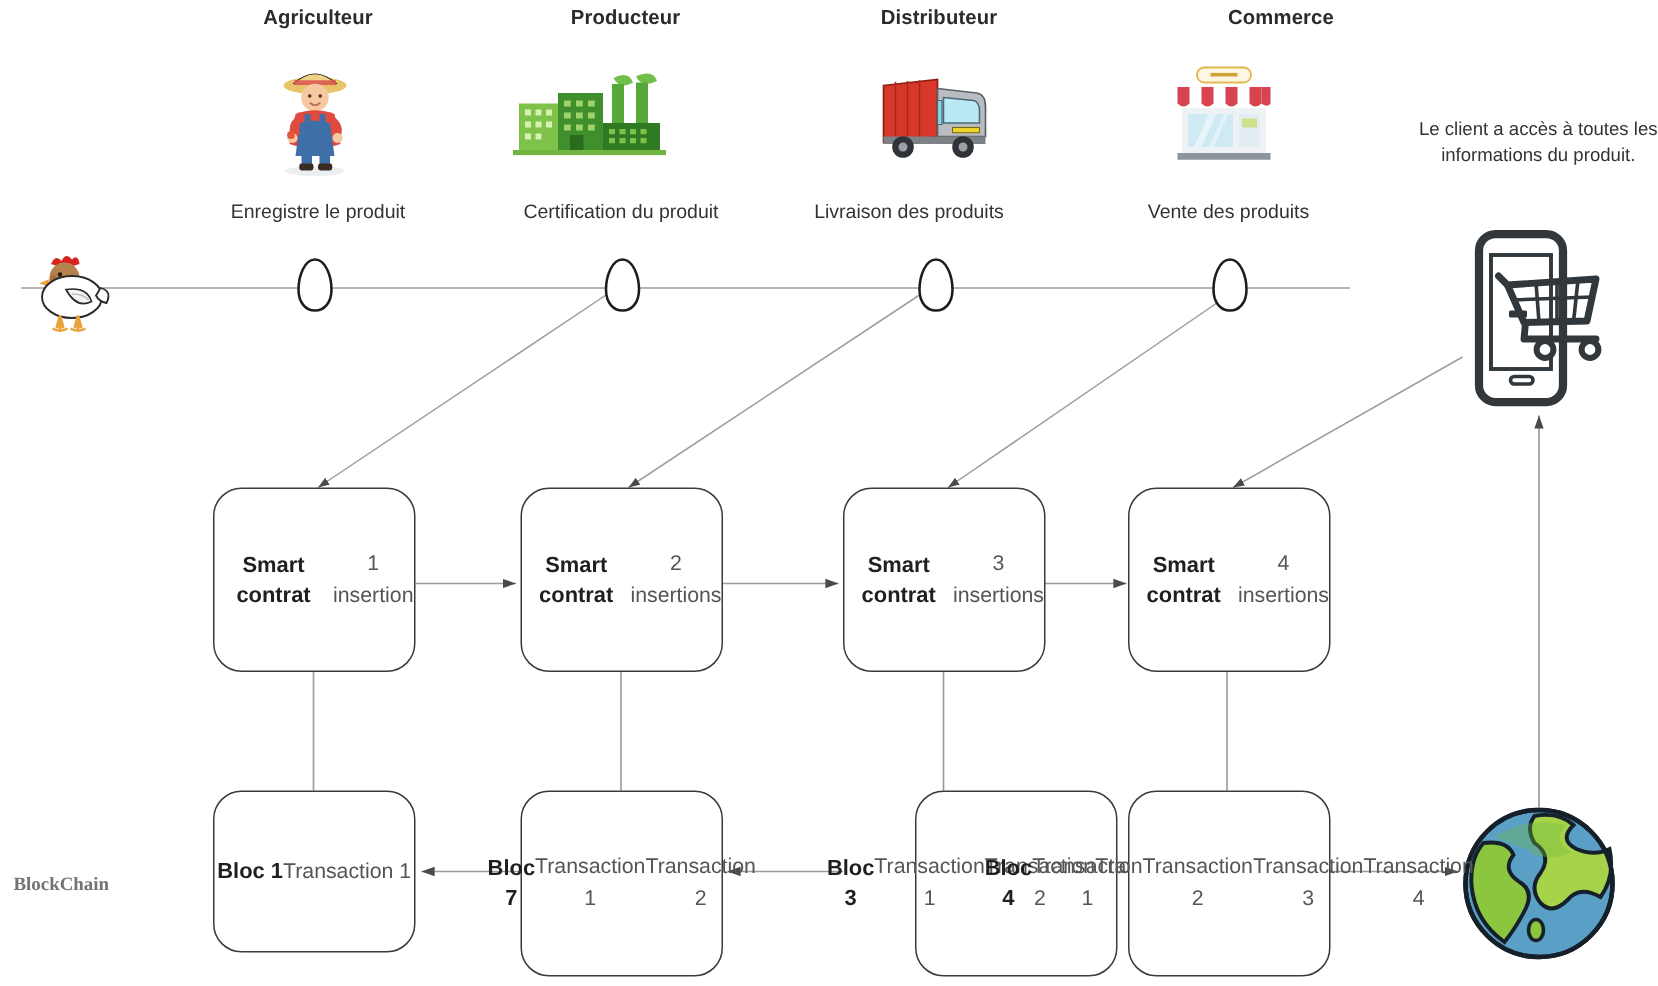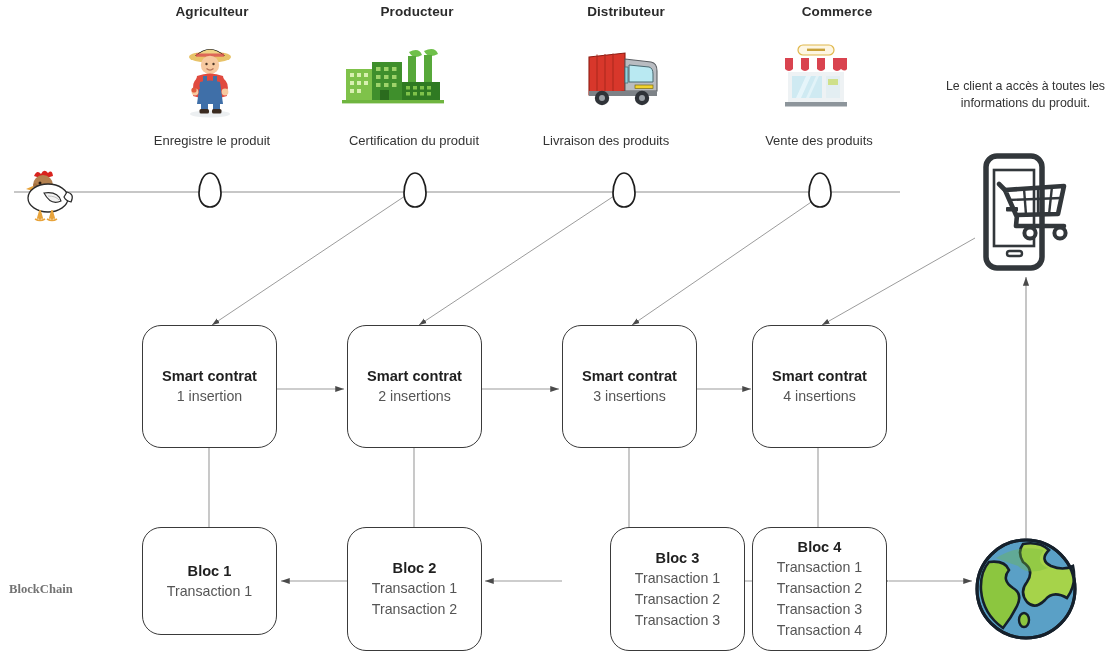--- a/index.html
+++ b/index.html
@@ -47,21 +47,20 @@
     font-family:Liberation Serif, serif;
   }
 
   
   .rbox{
     box-sizing:border-box;
     border:1.1px solid #3a3a3a;
     border-radius:19px;
     background:#ffffff;
     display:flex;
-    flex-direction:column;
     align-items:center;
     justify-content:center;
     text-align:center;
   }
   .rbox .ttl{
     font-size:14.6px;
     font-weight:bold;
     color:#1f1f1f;
     line-height:20px;
   }
@@ -114,21 +113,21 @@
     <line x1="752" y1="581" x2="700" y2="581" stroke="#9c9c9c" stroke-width="1.15" marker-end="url(#ahL)"></line>
 
     <line x1="889" y1="581" x2="972" y2="581" stroke="#9c9c9c" stroke-width="1.15" marker-end="url(#ah)" marker-start="url(#ahL)"></line>
 
     <line x1="1026" y1="538" x2="1026" y2="277" stroke="#9c9c9c" stroke-width="1.15" marker-end="url(#ah)"></line>
   </svg>
 
   <div class="abs col-title" style="left:139px;top:4px;width:146px;">Agriculteur</div>
   <div class="abs col-title" style="left:344px;top:4px;width:146px;">Producteur</div>
   <div class="abs col-title" style="left:553px;top:4px;width:146px;">Distributeur</div>
-  <div class="abs col-title" style="left:764px;top:4px;width:146px;">Commerce</div>
+  <div class="abs col-title" style="left:781px;top:4px;width:146px;">Commerce</div>
 
   <div class="abs icon-wrap" style="left:175px;top:38px;width:70px;height:80px;">
     <svg viewBox="0 0 70 80" width="70" height="80">
       <ellipse cx="35" cy="76" rx="20" ry="3.4" fill="#eceff1"></ellipse>
 
       <ellipse cx="35" cy="19" rx="21" ry="5.6" fill="#e8c36a"></ellipse>
       <path d="M20 18 q15 -14 30 0 z" fill="#f0d храм"></path>
       <path d="M21 18 q14 -13 28 0 z" fill="#efd384"></path>
       <rect x="21" y="15.5" width="28" height="3.2" fill="#d9534f" opacity=".85"></rect>
 
@@ -364,21 +363,21 @@
     <div class="ttl">Smart contrat</div>
     <div class="sub">4 insertions</div>
   </div>
 
   <div class="abs rbox" style="left:142px;top:527px;width:135px;height:108px;">
     <div class="ttl">Bloc 1</div>
     <div class="sub">Transaction 1</div>
   </div>
 
   <div class="abs rbox" style="left:347px;top:527px;width:135px;height:124px;">
-    <div class="ttl">Bloc 2</div>
+    <div class="ttl">Bloc 7</div>
     <div class="sub">Transaction 1</div>
     <div class="sub">Transaction 2</div>
   </div>
 
   <div class="abs rbox" style="left:562px;top:527px;width:135px;height:124px;margin-left:48px;">
     <div class="ttl">Bloc 3</div>
     <div class="sub">Transaction 1</div>
     <div class="sub">Transaction 2</div>
     <div class="sub">Transaction 3</div>
   </div>

